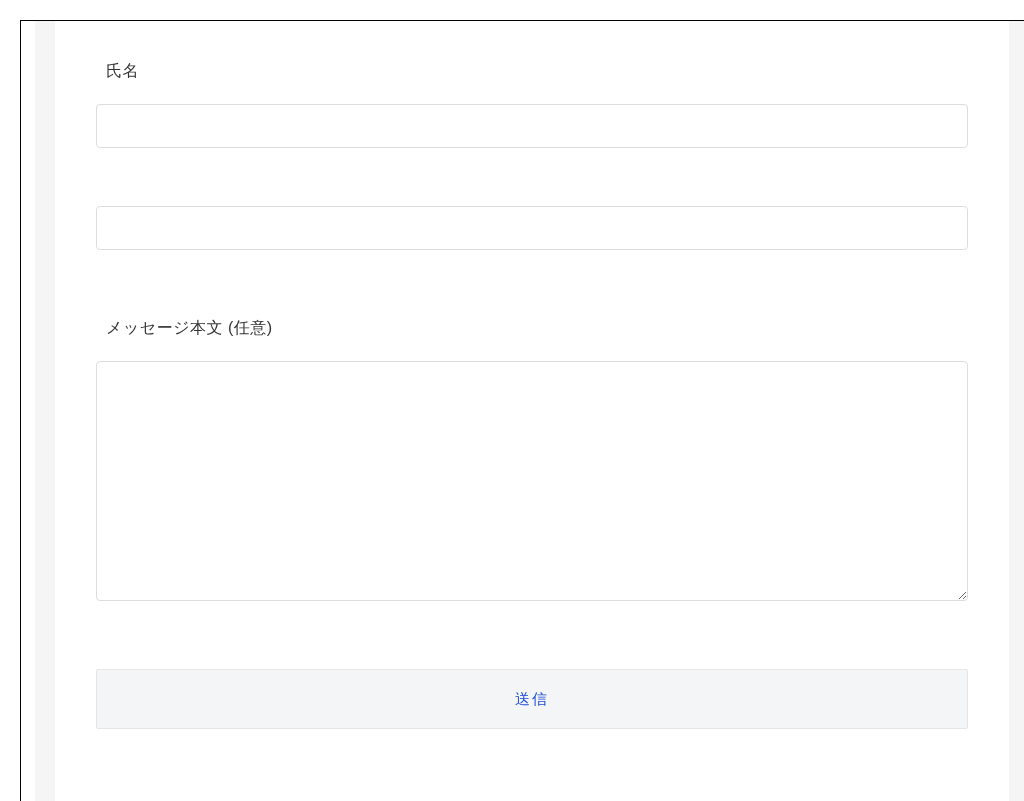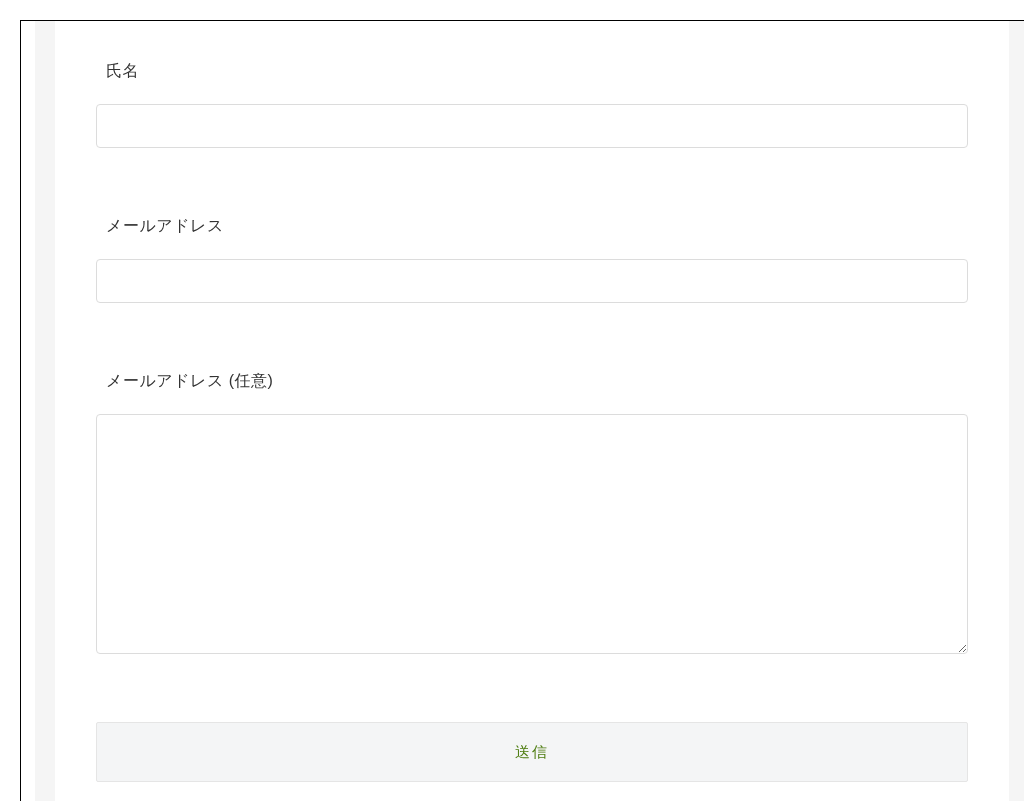--- a/index.html
+++ b/index.html
@@ -75,21 +75,21 @@
       outline: none;
       resize: vertical;
     }
     .submit-button {
       width: 100%;
       height: 60px;
       background: #f4f5f6;
       border: 1px solid #e5e5e5;
       border-radius: 2px;
       font-size: 15px;
-      color: #4d7c0f;
+      color: #1d4ed8;
       cursor: pointer;
       font-family: Liberation Serif, serif;
       letter-spacing: 2px;
       display: flex;
       align-items: center;
       justify-content: center;
     }
     .submit-wrap {
       margin-top: 44px;
     }
@@ -102,27 +102,26 @@
   <div class="side-bar right"></div>
 
   <div class="form-container">
 
     <div class="form-group">
       <label class="form-label">氏名</label>
       <input type="text" class="form-input" value="" style="">
     </div>
 
     <div class="form-group">
-      <label class="form-label">メールアドレス</label>
       <input type="email" class="form-input" value="" style="">
     </div>
 
 
     <div class="form-group">
-      <label class="form-label">メールアドレス (任意)</label>
+      <label class="form-label">メッセージ本文 (任意)</label>
       <textarea class="form-textarea" style=""></textarea>
     </div>
 
     <div class="submit-wrap">
       <button type="submit" class="submit-button">送信</button>
     </div>
 
   </div>
 </div>
 

